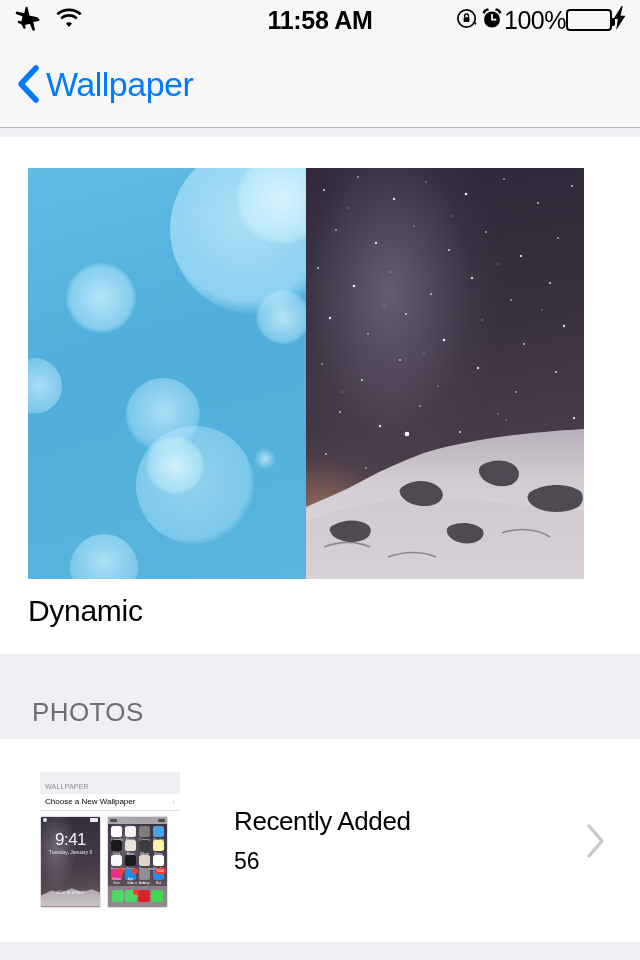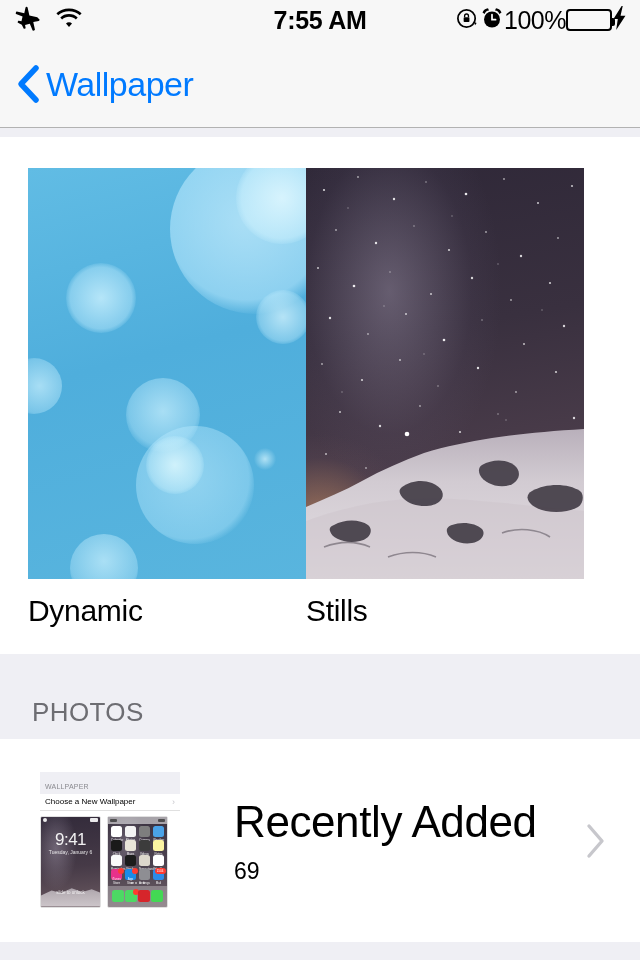--- a/index.html
+++ b/index.html
@@ -183,21 +183,21 @@
   }
   .dots i { width: 2px; height: 2px; background: rgba(255,255,255,0.6); border-radius: 50%; display: block; }
   .dock {
     position: absolute; left: 0; right: 0; bottom: 0; height: 21px;
     background: rgba(255,255,255,0.28);
     display: flex; align-items: center; justify-content: space-evenly; padding: 0 3px;
   }
   .dock .app { width: 12px; height: 12px; aspect-ratio: auto; }
 
   .row-text { margin-left: 54px; flex: 1; }
-  .row-title { font-size: 44px; color: #000; letter-spacing: -0.4px; }
+  .row-title { font-size: 26px; color: #000; letter-spacing: -0.4px; }
   .row-sub { font-size: 23px; color: #000; margin-top: 11px; }
   .row-chev { width: 20px; height: 36px; flex: none; margin-right: 12px; }
   .bottom-fill { width: 640px; background: #EFEFF4; }
 </style>
 </head>
 <body>
 
 <div id="screen">
 
   <div class="status-bar">
@@ -209,21 +209,21 @@
       </span>
       <span>
         <svg width="26" height="20" viewBox="0 0 26 20">
           <path fill="#000" d="M13 3.2c4.1 0 7.9 1.5 10.8 4.1l1.8-2C22.3 2.3 17.8.6 13 .6 8.2.6 3.7 2.3.4 5.3l1.8 2C5.1 4.7 8.9 3.2 13 3.2z"></path>
           <path fill="#000" d="M13 8.8c2.6 0 5 1 6.9 2.6l1.8-2C19.4 7.3 16.3 6.1 13 6.1S6.6 7.3 4.3 9.4l1.8 2C8 9.8 10.4 8.8 13 8.8z"></path>
           <path fill="#000" d="M13 14.3c1.2 0 2.2.4 3 1.1L13 19l-3-3.6c.8-.7 1.8-1.1 3-1.1z"></path>
         </svg>
       </span>
     </div>
     <div class="status-center">
-      <span class="status-time">7:55 AM</span>
+      <span class="status-time">11:58 AM</span>
     </div>
     <div class="status-right">
       <span>
         <svg width="25" height="25" viewBox="0 0 26 26">
           <circle cx="12" cy="13" r="9" fill="none" stroke="#000" stroke-width="1.8"></circle>
           <rect x="9" y="11.6" width="6" height="5" rx="0.8" fill="#000"></rect>
           <path d="M10 11.6v-1.3a2 2 0 0 1 4 0v1.3" fill="none" stroke="#000" stroke-width="1.4"></path>
           <path d="M19.5 16.5l3 1.2 -1.6 2.2z" fill="#000"></path>
         </svg>
       </span>
@@ -360,21 +360,20 @@
               <path d="M28 96 C38 90 54 90 62 96 C68 101 64 110 54 112 C40 115 26 110 24 102 C23 99 25 97 28 96Z"></path>
               <path d="M146 96 C156 92 170 94 176 100 C180 105 176 112 166 114 C154 116 142 110 141 103 C140 99 143 97 146 96Z"></path>
             </g>
             <g stroke="#4a434d" stroke-width="1.6" fill="none" opacity=".5">
               <path d="M18 118 C34 112 50 112 64 118"></path>
               <path d="M82 128 C98 122 116 122 130 128"></path>
               <path d="M196 104 C212 98 232 100 244 108"></path>
             </g>
           </svg>
         </div>
-        <div class="wall-label">Stills</div>
       </div>
     </div>
   </div>
 
   <div class="section-head">
     <span class="section-head-label">PHOTOS</span>
   </div>
 
   <div class="photos-list">
     <div class="photo-row">
@@ -473,21 +472,21 @@
                 </div>
                 <div class="app" style="background: rgb(214, 37, 43);"></div>
                 <div class="app" style="background: rgb(67, 216, 84);"></div>
               </div>
           </div>
         </div>
       </div>
 
       <div class="row-text">
         <div class="row-title">Recently Added</div>
-        <div class="row-sub">69</div>
+        <div class="row-sub">56</div>
       </div>
 
       <span class="row-chev">
         <svg width="20" height="36" viewBox="0 0 20 36">
             <path d="M3 3 L16 18 L3 33" fill="none" stroke="#C7C7CC" stroke-width="3.4" stroke-linecap="round" stroke-linejoin="round"></path>
           </svg>
       </span>
     </div>
   </div>
 

